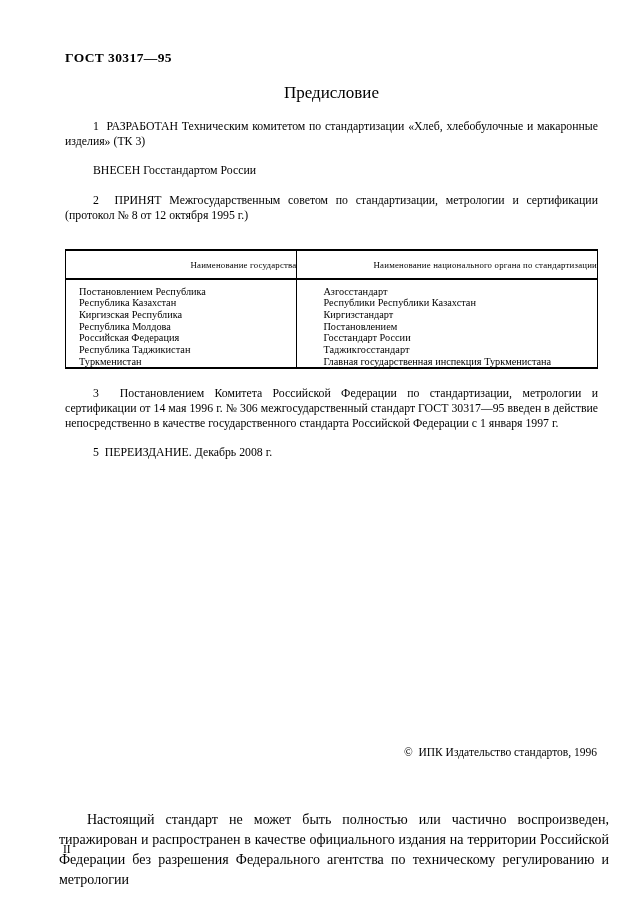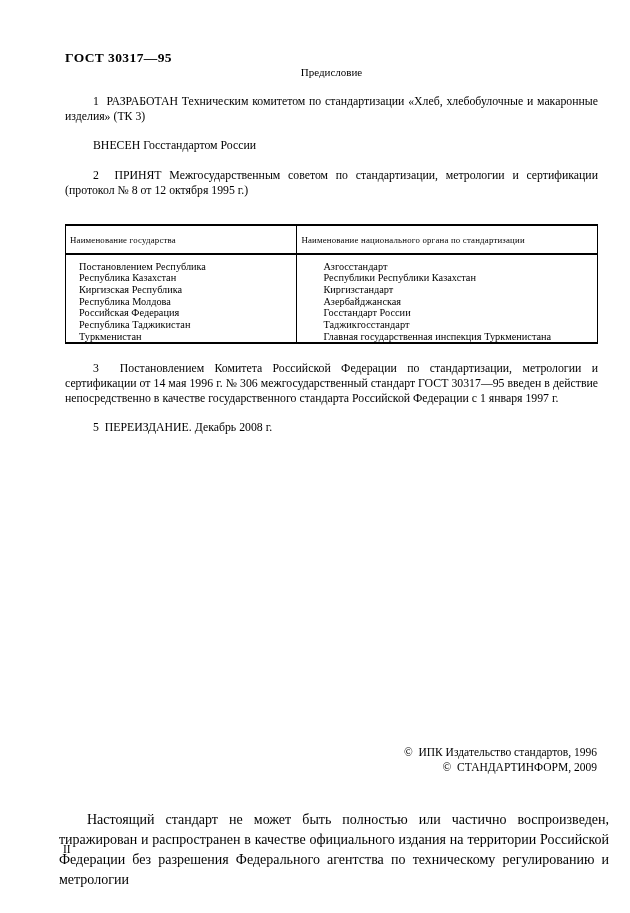--- a/index.html
+++ b/index.html
@@ -19,21 +19,22 @@
     top: 50px;
     width: 533px;
   }
   .doc-number {
     font-weight: bold;
     font-size: 13.5px;
     letter-spacing: 0.4px;
   }
   .preface-title {
     text-align: center;
-    font-size: 11px;
+    font-size: 17px;
+    margin-top: 17px;
   }
   .para {
     font-size: 11.8px;
     line-height: 14.7px;
     text-align: justify;
     text-indent: 28px;
     margin: 15px 0 0 0;
   }
   .para.first { margin-top: 16px; }
   .para.resolution { margin-top: 17px; }
@@ -45,22 +46,22 @@
     margin-top: 26px;
     border-top: 2px solid #000;
     border-bottom: 2px solid #000;
     border-left: 1px solid #000;
     border-right: 1px solid #000;
   }
   table.vote-table th {
     font-weight: normal;
     font-size: 8.8px;
     letter-spacing: 0.2px;
-    text-align: left;
-    padding: 9px 20px 8px 4px;
+    text-align: right;
+    padding: 9px 0 8px 4px;
     border-bottom: 2px solid #000;
   }
   table.vote-table th:first-child,
   table.vote-table td:first-child {
     width: 43.5%;
     border-right: 1px solid #000;
   }
   table.vote-table td {
     font-size: 10.3px;
     line-height: 11.7px;
@@ -128,21 +129,21 @@
           <tr>
             <td>Республика Казахстан</td>
             <td>Республики Республики Казахстан</td>
           </tr>
           <tr>
             <td>Киргизская Республика</td>
             <td>Киргизстандарт</td>
           </tr>
           <tr>
             <td>Республика Молдова</td>
-            <td>Азербайджанская</td>
+            <td>Постановлением</td>
           </tr>
           <tr>
             <td>Российская Федерация</td>
             <td>Госстандарт России</td>
           </tr>
           <tr>
             <td>Республика Таджикистан</td>
             <td>Таджикгосстандарт</td>
           </tr>
           <tr>
@@ -154,19 +155,18 @@
 
     <p class="para resolution">3&nbsp;&nbsp;Постановлением Комитета Российской Федерации по стандартизации, метрологии и сертификации от 14 мая 1996 г. № 306 межгосударственный стандарт ГОСТ 30317—95 введен в действие непосредственно в качестве государственного стандарта Российской Федерации с 1 января 1997 г.</p>
 
 
     <p class="para reissue">5&nbsp;&nbsp;ПЕРЕИЗДАНИЕ. Декабрь 2008 г.</p>
 
   </div>
 
   <div class="copyright">
     <div>©&nbsp;&nbsp;ИПК Издательство стандартов, 1996</div>
-    <div>©&nbsp;&nbsp;СТАНДАРТИНФОРМ, 2009</div>
   </div>
 
   <p class="notice">Настоящий стандарт не может быть полностью или частично воспроизведен, тиражирован и распространен в качестве официального издания на территории Российской Федерации без разрешения Федерального агентства по техническому регулированию и метрологии</p>
 
   <div class="page-num">II</div>
 </div>
 
 </body></html>

